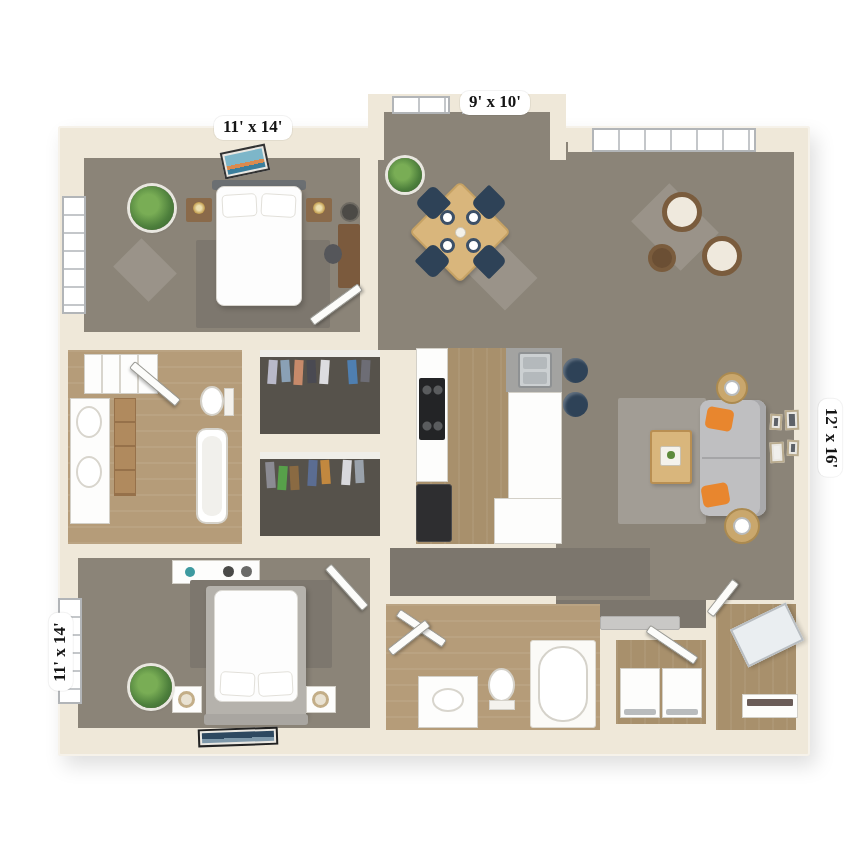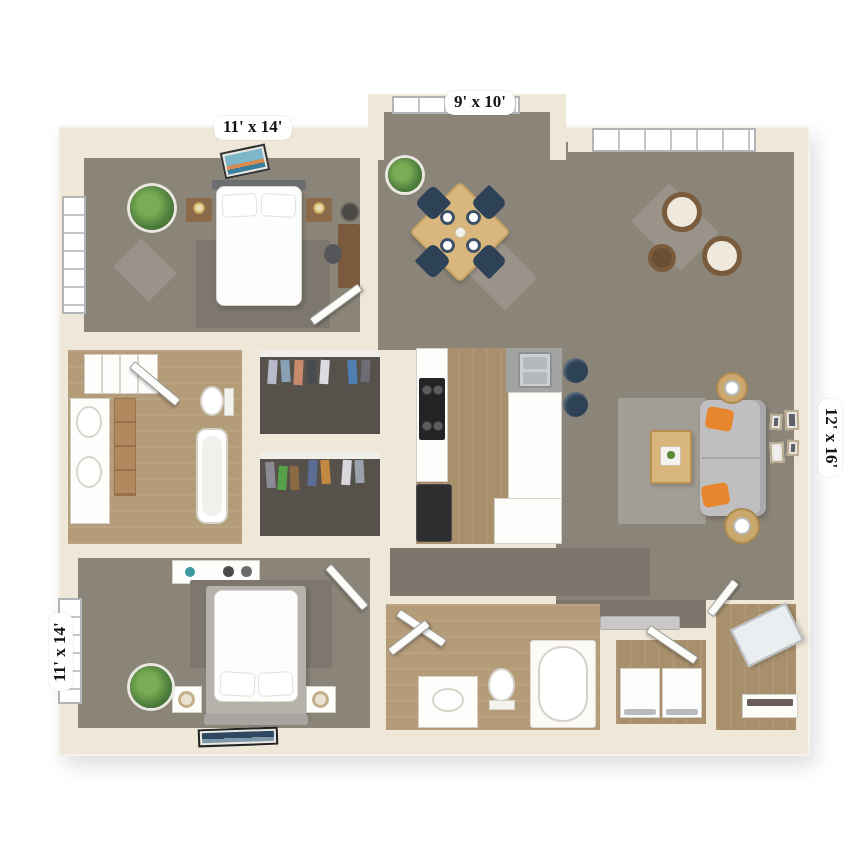--- a/index.html
+++ b/index.html
@@ -215,17 +215,17 @@
   </div>
   <div class="door" style="left:648px;top:624px;width:56px;transform:rotate(34deg);transform-origin:left center;"></div>
 
   <div class="abs" style="left:736px;top:614px;width:62px;height:42px;background:#eaeef1;border:2px solid #b9bec2;transform:rotate(-26deg);box-shadow:2px 2px 4px rgba(0,0,0,.2);"></div>
   <div class="white-furn" style="left:742px;top:694px;width:56px;height:24px;">
     <div class="abs" style="left:4px;top:4px;width:46px;height:7px;background:#6a5c58;border-radius:1px;"></div>
   </div>
   <div class="door" style="left:710px;top:610px;width:40px;transform:rotate(-52deg);transform-origin:left center;"></div>
 
   <div class="label" style="left:214px;top:116px;"><span>11' x 14'</span></div>
-  <div class="label" style="left:445px;top:91px;"><span>9' x 10'</span></div>
+  <div class="label" style="left:460px;top:91px;"><span>9' x 10'</span></div>
   <div class="label" style="left:791px;top:426px;transform:rotate(90deg);"><span>12' x 16'</span></div>
   <div class="label" style="left:22px;top:640px;transform:rotate(-90deg);"><span>11' x 14'</span></div>
 
 </div>
 
 </body></html>

